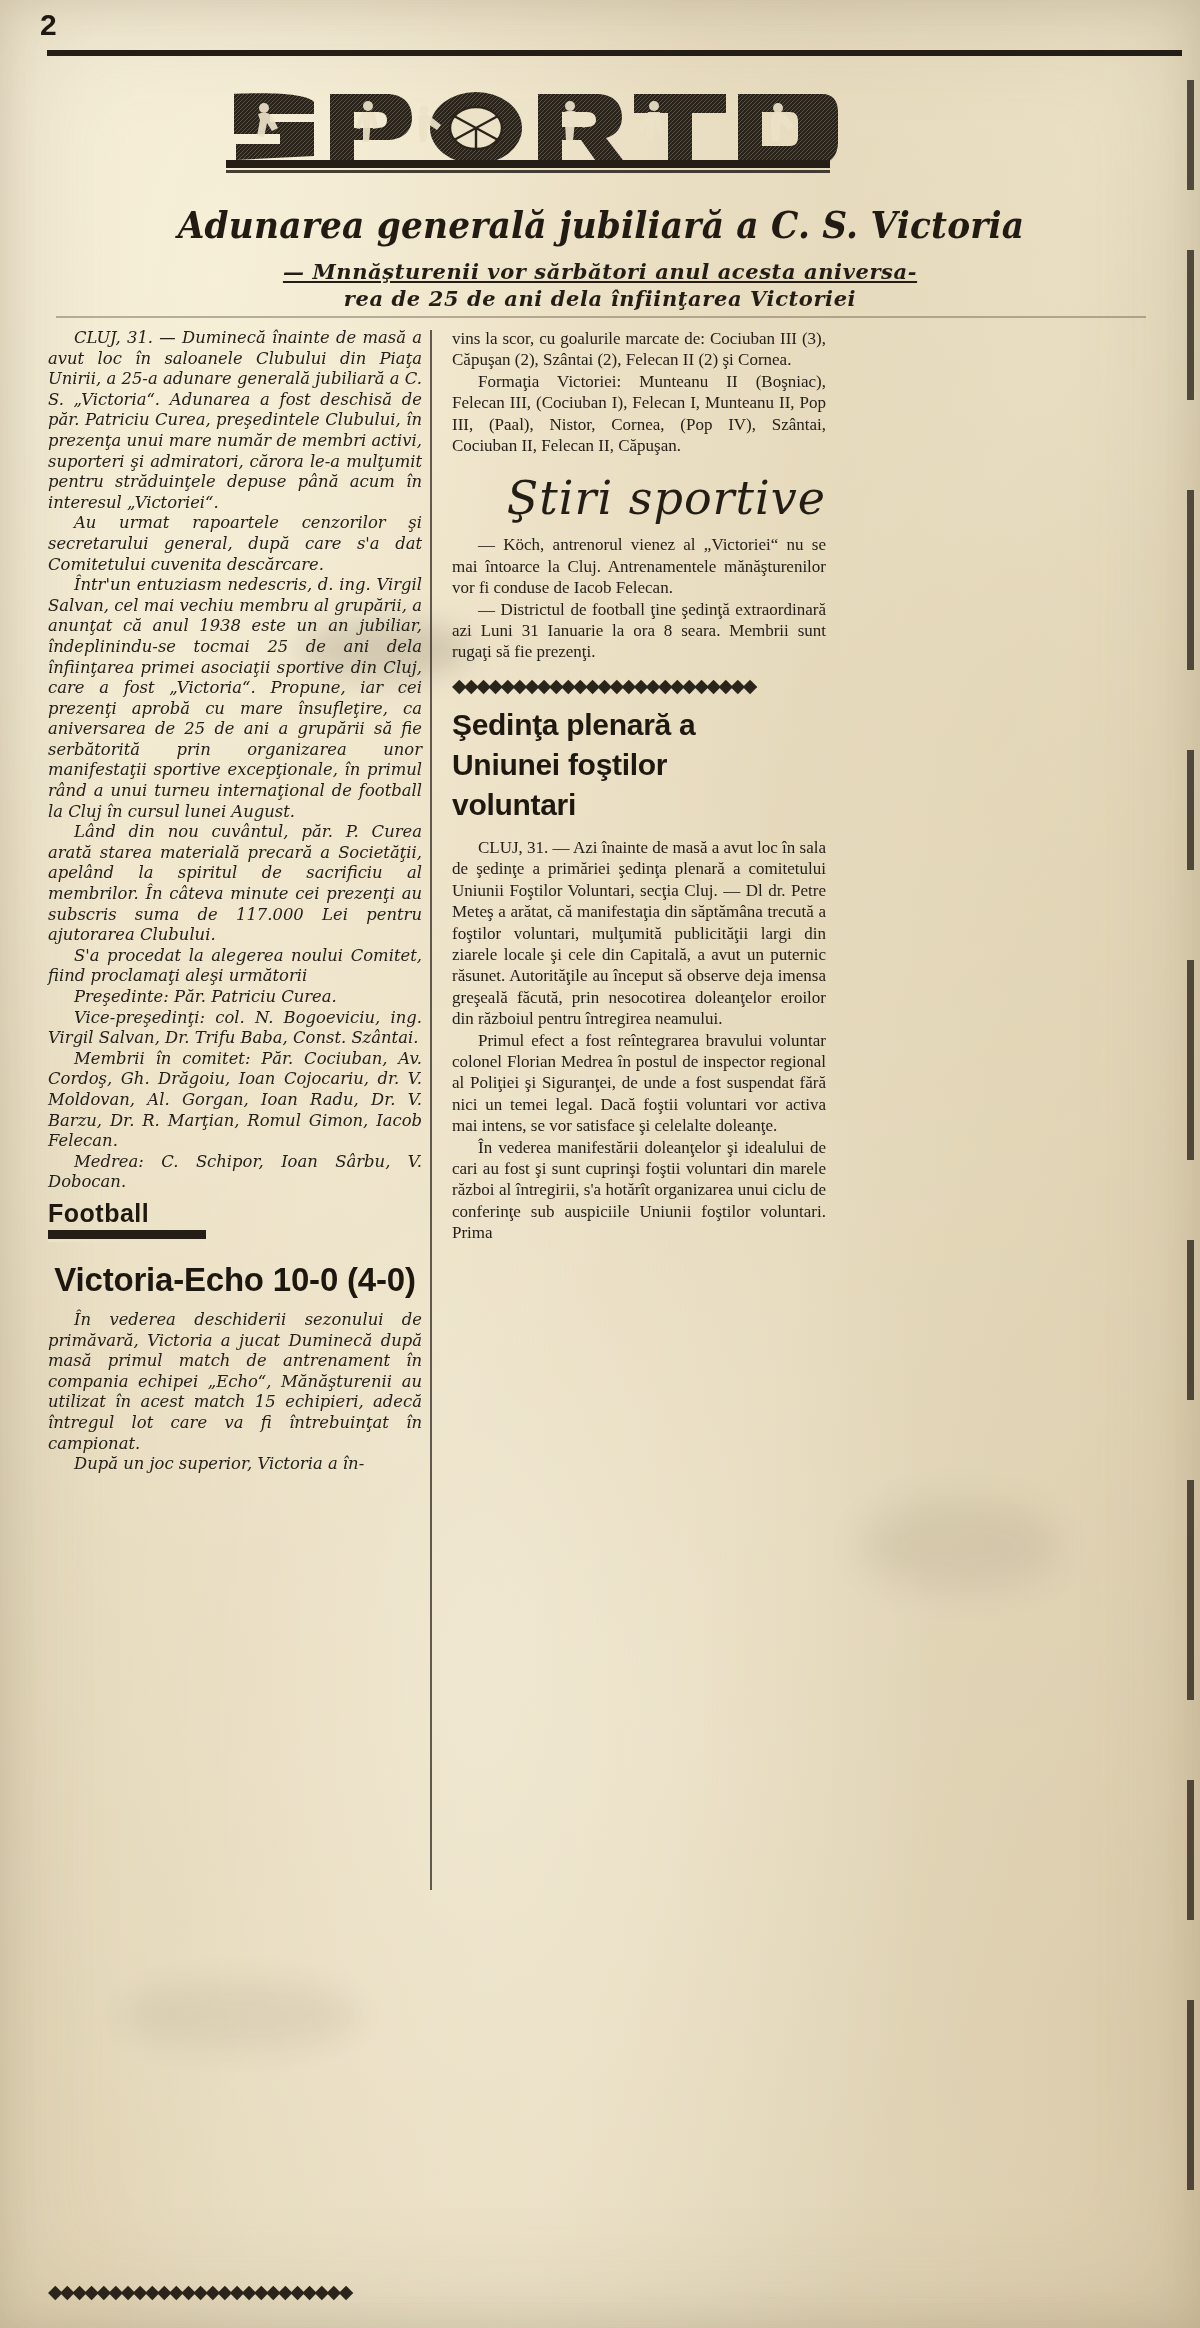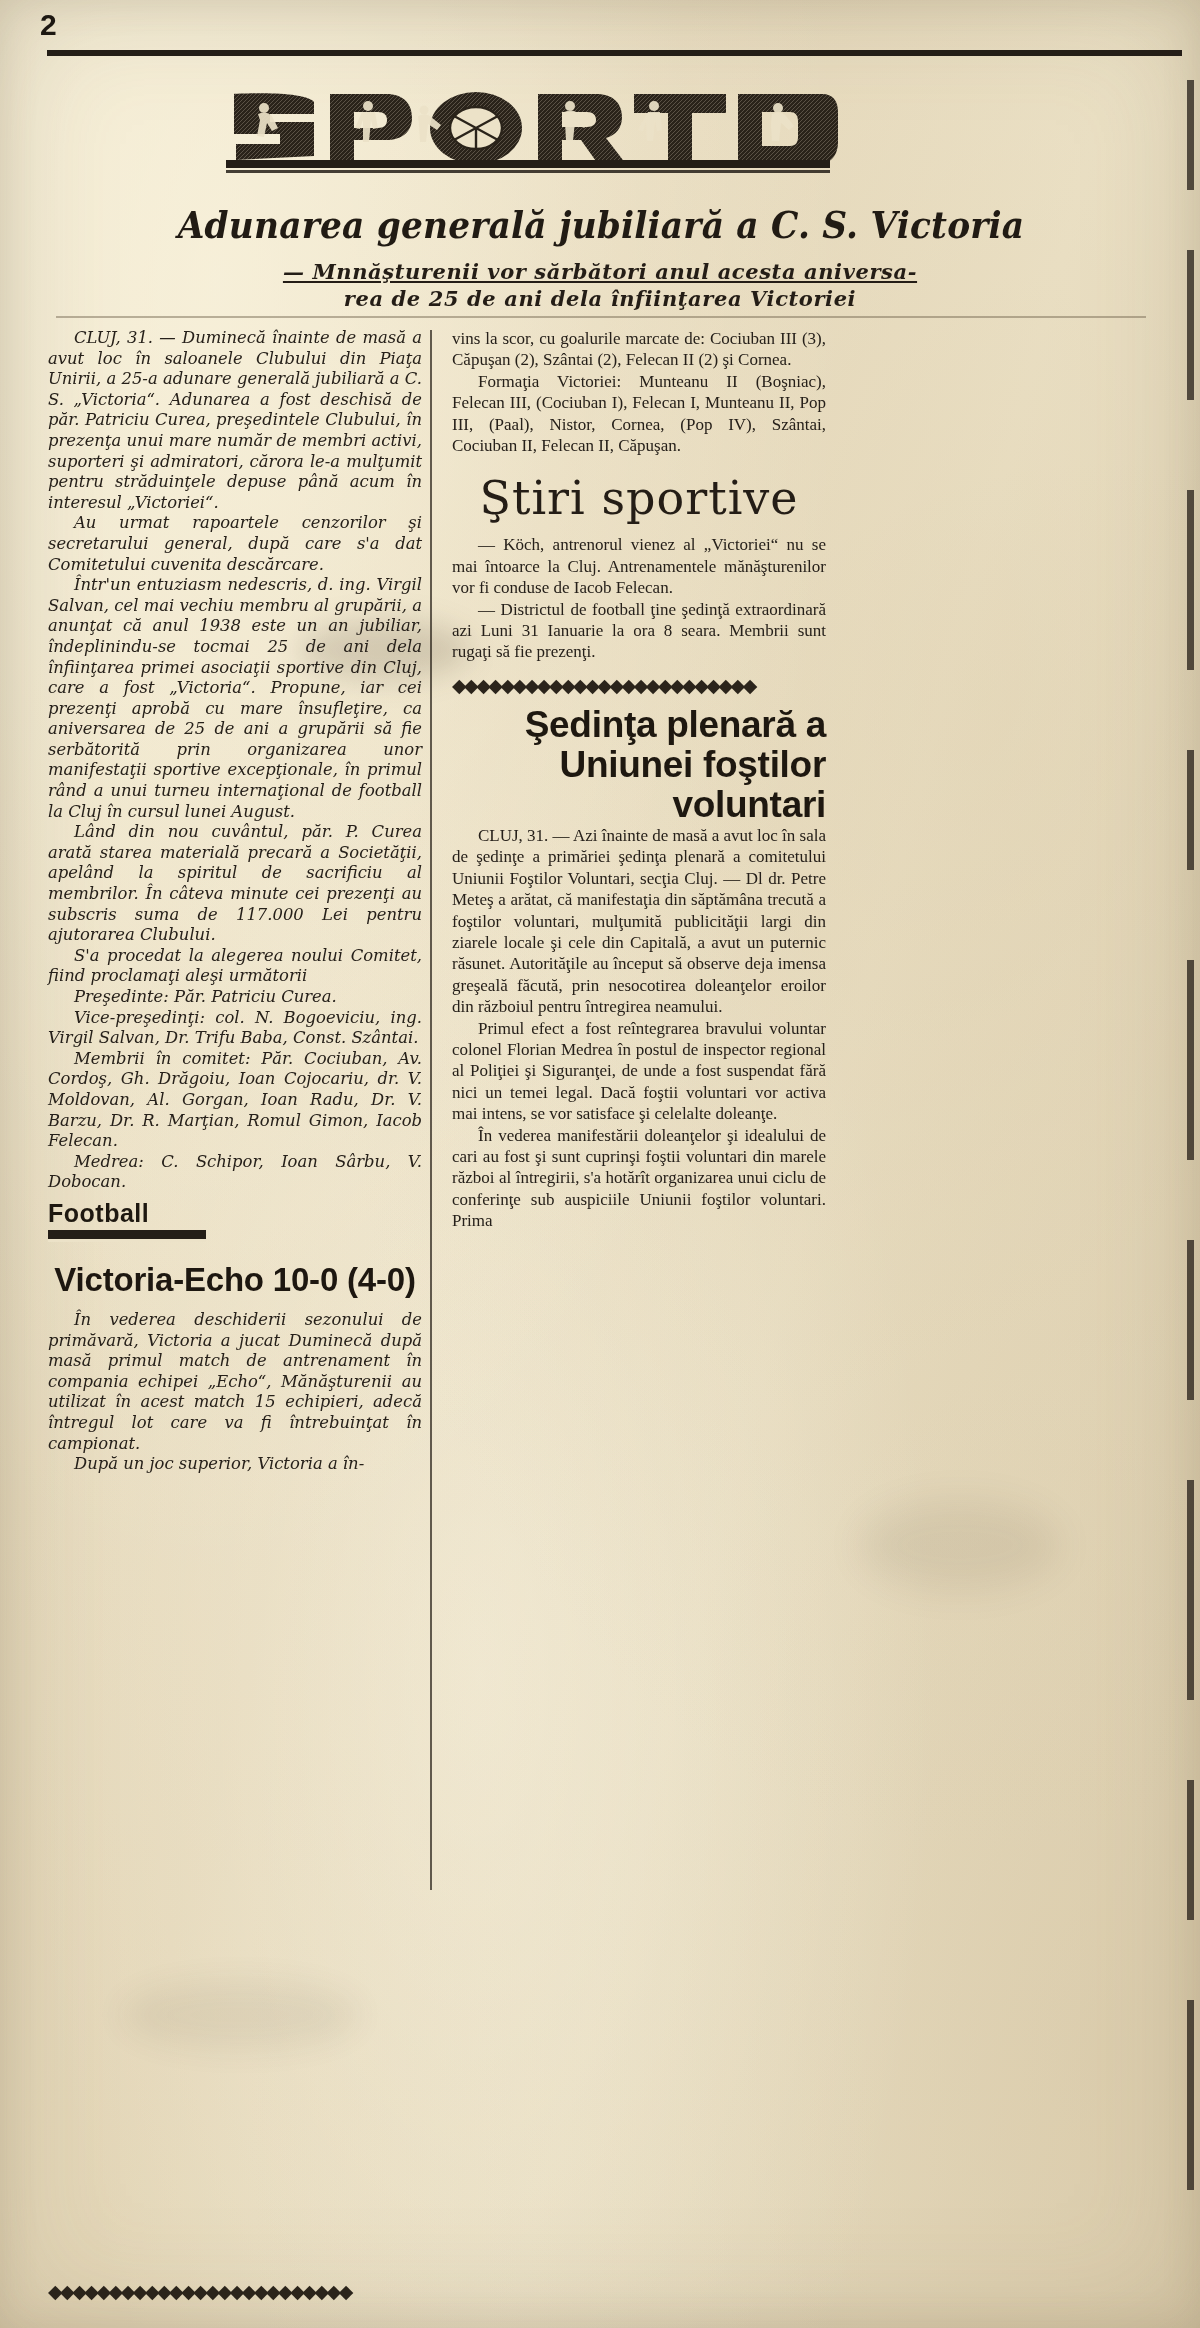--- a/index.html
+++ b/index.html
@@ -88,37 +88,37 @@
     background:#2a231a;opacity:.72;
   }
 
   
   .right-marks{position:absolute;right:6px;top:60px;width:10px;height:2180px;}
   .right-marks i{position:absolute;right:0;width:7px;background:#241e17;opacity:.75;display:block;}
 
   
   .stiri-head{
     font-family:"DejaVu Serif",serif;
-    font-weight:normal;
+    font-style:italic;font-weight:normal;
     font-size:46px;line-height:56px;
-    text-align:center;color:#241d16;
+    text-align:right;color:#241d16;
     margin:14px 0 8px 0;
     letter-spacing:1px;
   }
   .diamond-rule{
     height:18px;margin:14px 0 10px 0;
     overflow:hidden;color:#2b241b;
     font-size:19px;letter-spacing:-2.5px;line-height:18px;
     white-space:nowrap;
   }
   .sedinta-head{
     font-family:"Liberation Sans",sans-serif;
-    font-weight:bold;font-size:37px;line-height:40px;
-    text-align:right;color:#1e1810;
-    margin:6px 0 0 0;
+    font-weight:bold;font-size:30px;line-height:40px;
+    text-align:left;color:#1e1810;
+    margin:6px 0 12px 0;
     letter-spacing:-.3px;
   }
 
   
   .football-head{
     font-family:"Liberation Sans",sans-serif;
     font-weight:bold;font-size:25px;line-height:28px;
     color:#1e1810;letter-spacing:.5px;
     font-style:normal;
     margin:6px 0 0 0;text-indent:0;

